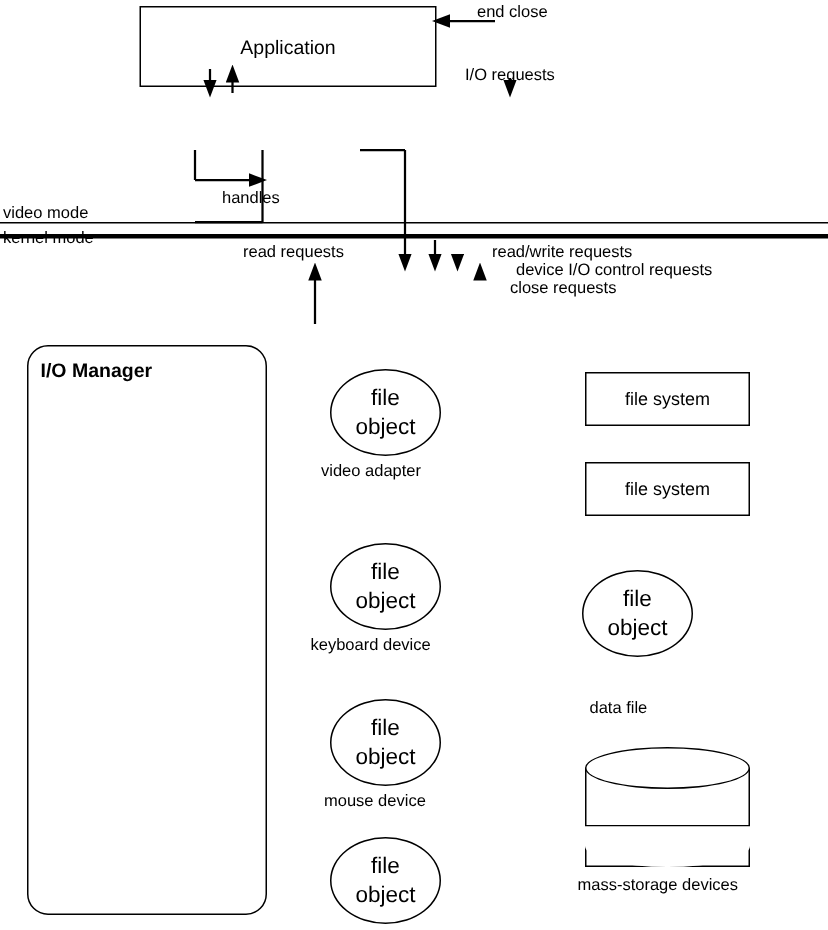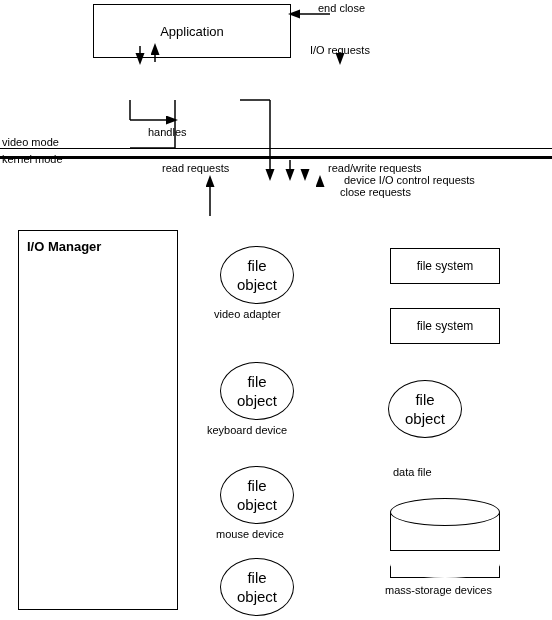--- a/index.html
+++ b/index.html
@@ -43,20 +43,21 @@
       font-size: 13px;
     }
     .box-io-manager {
       left: 18px; top: 230px;
       width: 160px; height: 380px;
       font-size: 13px;
       font-weight: bold;
       align-items: flex-start;
       justify-content: flex-start;
       padding: 8px;
+      border-radius: 14px;
     }
     .box-fs1 {
       left: 390px; top: 248px;
       width: 110px; height: 36px;
       font-size: 12px;
     }
     .box-fs2 {
       left: 390px; top: 308px;
       width: 110px; height: 36px;
       font-size: 12px;

